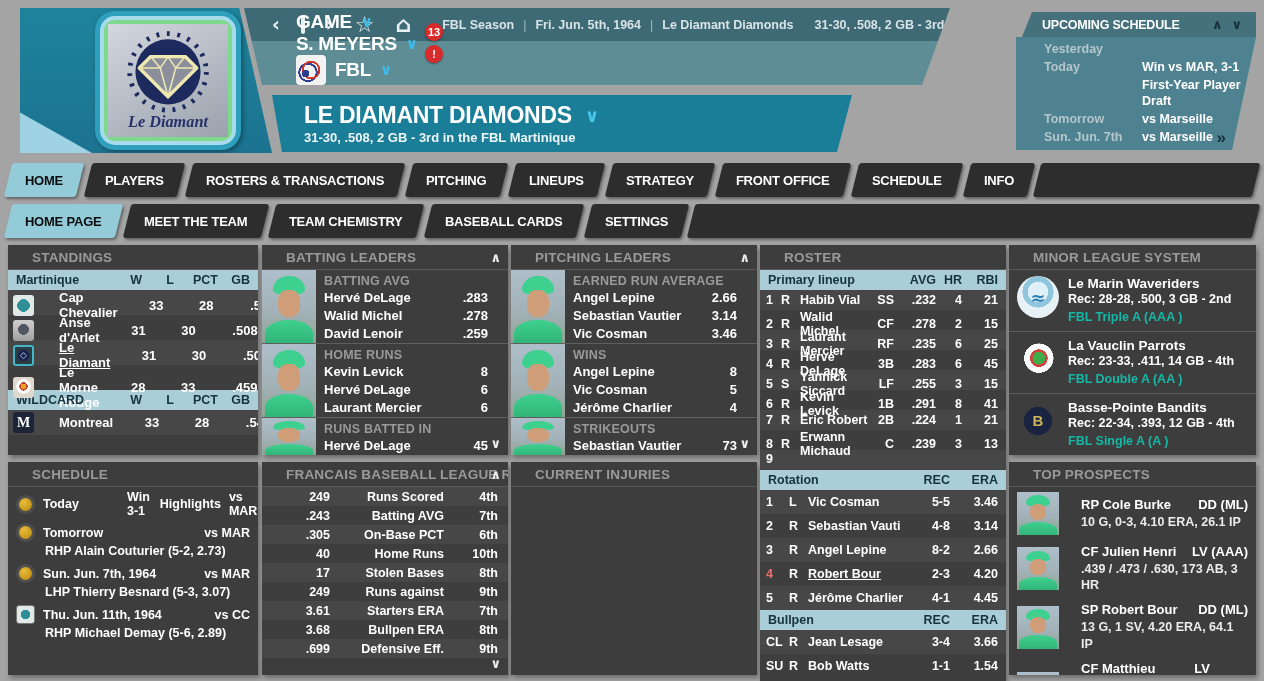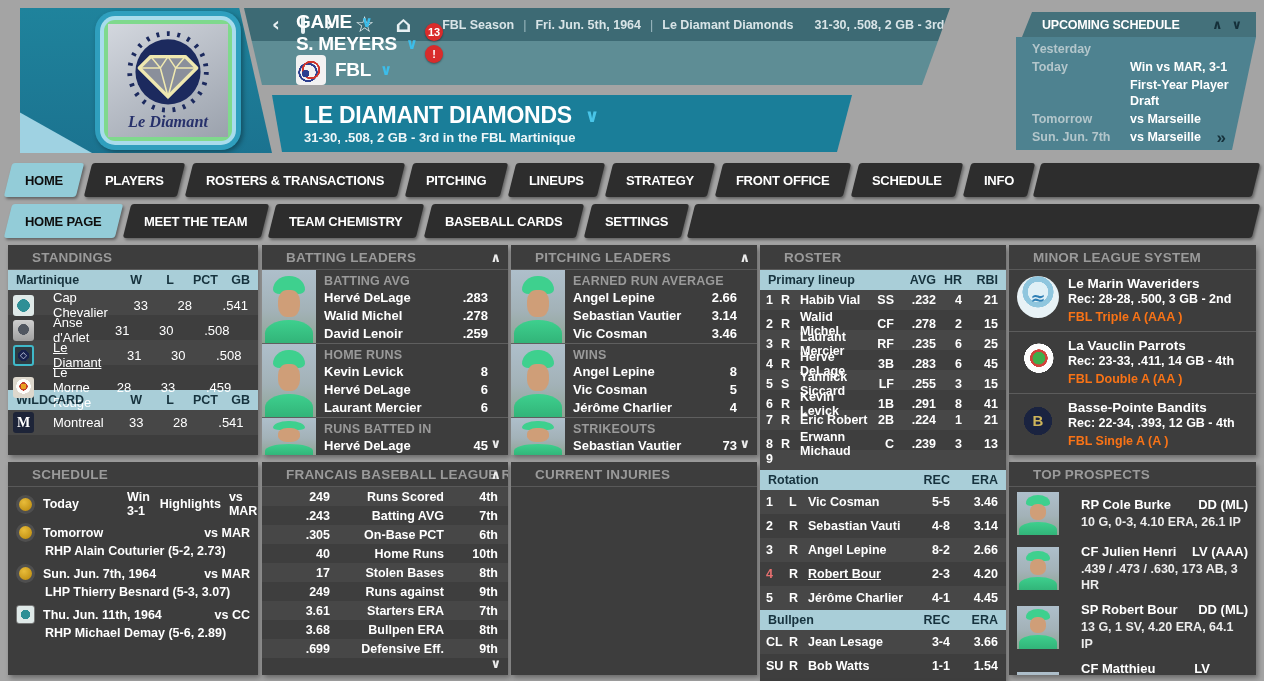--- a/index.html
+++ b/index.html
@@ -63,21 +63,21 @@
   .team-sub{color:#eef6f8;font-weight:bold;font-size:13px;margin-top:1px}
 
   
   .up-head{position:absolute;left:1020px;top:12px;width:236px;height:25px;background:#44717b;z-index:3;
     clip-path:polygon(12px 0,100% 0,100% 100%,2px 100%);
     display:flex;align-items:center;justify-content:space-between;padding:0 14px 0 22px;box-sizing:border-box}
   .up-title{color:#fff;font-weight:bold;font-size:12.5px;letter-spacing:-0.2px}
   .up-arrows{display:flex;gap:9px;color:#15303a;font-weight:bold;font-size:13px}
   .up-body{position:absolute;left:1016px;top:37px;width:240px;height:113px;background:#4e8290;z-index:3;
     clip-path:polygon(0 0,100% 0,calc(100% - 24px) 100%,0 100%);padding-top:3px;box-sizing:border-box}
-  .up-row{display:grid;grid-template-columns:98px 1fr;padding:1px 0 1px 16px;font-size:12.5px;font-weight:bold;line-height:16px}
+  .up-row{display:grid;grid-template-columns:98px 1fr;padding:1px 0 1px 28px;font-size:12.5px;font-weight:bold;line-height:16px}
   .up-label{color:#b3c6cb}
   .up-value{color:#fff}
   .up-more{position:absolute;right:30px;bottom:2px;color:#16313b;font-weight:bold;font-size:17px}
 
   
   .tabrow{position:absolute;left:8px;right:8px;height:34px;display:flex;align-items:stretch;gap:8px;z-index:2}
   .tabrow1{top:163px}
   .tabrow2{top:204px}
   .tabs-holder{display:contents}
   .tab{transform:skewX(-14deg);background:#2d2d2d;border-radius:3px;display:flex;align-items:center;
@@ -104,22 +104,22 @@
   .p-roster{left:752px;top:0;width:246px;height:454px}
   .p-minors{left:1001px;top:0;width:247px;height:210px}
   .p-prospects{left:1001px;top:217px;width:247px;height:213px}
 
   .bluehead{display:grid;background:#a9ced8;color:#16323d;font-weight:bold;font-size:12.5px;
     align-items:center;padding:3px 8px;column-gap:2px}
   .bh-right{text-align:right}
 
   
   .st-head{grid-template-columns:1fr 26px 30px 42px 30px}
-  .st-row{display:grid;grid-template-columns:26px 1fr 26px 30px 42px 30px;align-items:center;column-gap:14px;
-    padding:0 8px 0 5px;height:25px;box-sizing:border-box;font-size:13px;font-weight:normal}
+  .st-row{display:grid;grid-template-columns:26px 1fr 26px 30px 42px 30px;align-items:center;column-gap:20px;
+    padding:0 8px 0 5px;height:25px;box-sizing:border-box;font-size:13px;font-weight:bold}
   .st-rows .st-row:nth-child(odd){background:#474747}
   .st-rows .st-row:nth-child(even){background:#3e3e3e}
   .st-num{text-align:right}
   .st-row.current .st-name{text-decoration:underline}
   .tlogo{width:21px;height:21px;border-radius:3px;position:relative;display:flex;align-items:center;justify-content:center}
   .tlogo.cc{background:radial-gradient(circle at 50% 50%,#2f8f96 0 42%,#dfe9e8 43% 100%)}
   .tlogo.ad{background:radial-gradient(circle at 50% 45%,#515761 0 34%,transparent 35%),linear-gradient(#cfcfcf,#a0a0a0)}
   .tlogo.ld{background:radial-gradient(circle at 50% 50%,#18224e 0 46%,#2e3a42 47%);border:2px solid #3fb9c9;width:17px;height:17px}
   .tlogo.ld::after{content:"◇";color:#cfd6ea;font-size:9px;font-family:"DejaVu Sans",sans-serif}
   .tlogo.lmr{background:radial-gradient(circle at 50% 45%,#e8a020 0 18%,#c23c2c 19% 26%,#fdfdfb 27% 46%,#ded8cd 47%)}
@@ -177,21 +177,21 @@
   .ml-row{display:flex;gap:9px;padding:6px 8px 5px;border-bottom:1px solid #5c5c5c;align-items:flex-start}
   .mlogo{width:42px;height:42px;flex:none;display:flex;align-items:center;justify-content:center;border-radius:50%}
   .mlogo.waveriders{background:radial-gradient(circle at 50% 38%,#dff0f6 0 30%,#8fc6de 31% 46%,#e8f2f6 47%)}
   .mlogo.waveriders::after{content:"≈";color:#2e7fb5;font-weight:bold;font-size:18px;font-family:"DejaVu Sans",sans-serif}
   .mlogo.parrots{background:radial-gradient(circle at 52% 48%,#3fae4a 0 20%,#d0433b 21% 28%,#fdfdfd 29% 47%,transparent 48%)}
   .mlogo.bandits{background:radial-gradient(circle at 50% 50%,#1a2340 0 47%,transparent 48%)}
   .mlogo.bandits::after{content:"B";color:#cdb45a;font-weight:bold;font-size:15px}
   .ml-text{min-width:0}
   .ml-name{font-size:13.5px;font-weight:bold;line-height:1.2}
   .ml-rec{font-size:12.5px;font-weight:bold;line-height:1.25}
-  .ml-league{font-size:12.5px;font-weight:bold;line-height:1.45;color:#f97316}
+  .ml-league{font-size:12.5px;font-weight:bold;line-height:1.45;color:#14b8a6}
 
   
   .pr-row{display:flex;gap:22px;padding:5px 8px 4px;align-items:center}
   .pr-photo{width:42px;height:43px;flex:none}
   .pr-text{flex:1;min-width:0}
   .pr-line1{display:flex;justify-content:space-between;font-weight:bold;font-size:13px;line-height:1.3}
   .pr-stats{font-size:12.5px;font-weight:bold;color:#ececec;line-height:1.3}
 </style>
 </head>
 <body>

